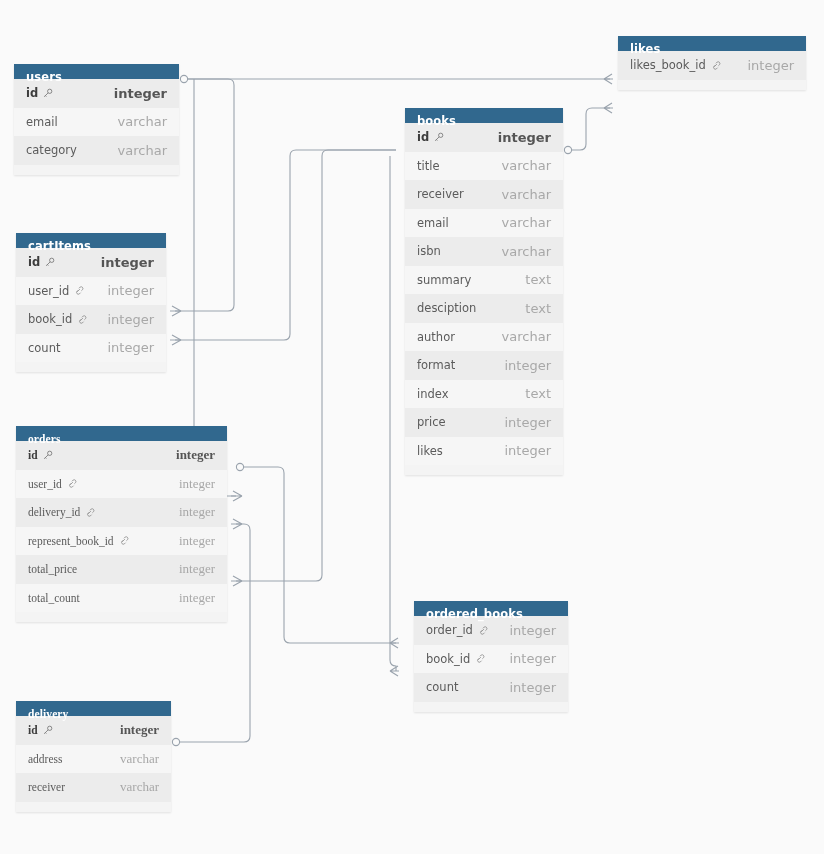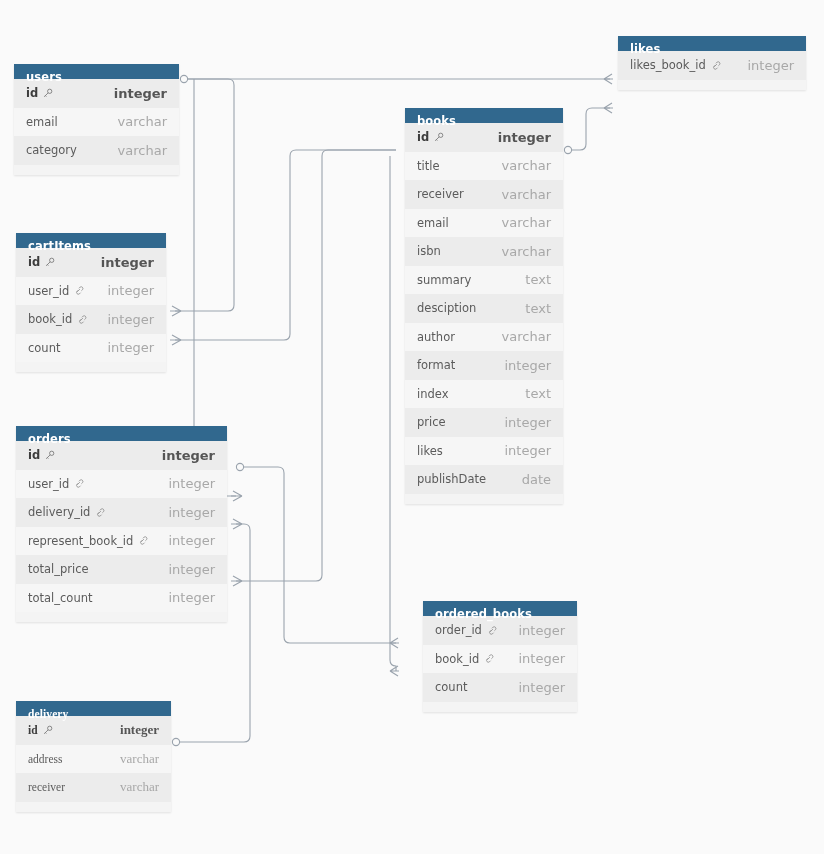--- a/index.html
+++ b/index.html
@@ -170,21 +170,21 @@
           <span class="ftype">integer</span>
         </div>
         <div class="row">
           <span class="fname">
             <span>count</span>
           </span>
           <span class="ftype">integer</span>
         </div>
         <div class="tbl-pad"></div>
       </div>
-      <div class="table" style="left: 16px; top: 426px; width: 211px;">
+      <div class="table" style="left: 16px; top: 426px; width: 211px; font-family: Liberation Serif, serif;">
         <div class="tbl-header">orders</div>
         <div class="row pk">
           <span class="fname">
             <span>id</span>
             <span class="icon">
               <svg width="11" height="11" viewBox="0 0 16 16">
                 <g fill="none" stroke="#4a4a4a" stroke-width="1.2">
                   <circle cx="11.2" cy="4.8" r="3.1"></circle>
                   <path d="M8.9 7.1 L3.2 12.8"></path>
                   <path d="M4.9 11.1 L6.3 12.5"></path>
@@ -360,29 +360,23 @@
             <span>price</span>
           </span>
           <span class="ftype">integer</span>
         </div>
         <div class="row">
           <span class="fname">
             <span>likes</span>
           </span>
           <span class="ftype">integer</span>
         </div>
-        <div class="row">
-          <span class="fname">
-            <span>publishDate</span>
-          </span>
-          <span class="ftype">date</span>
-        </div>
-        <div class="tbl-pad"></div>
-      </div>
-      <div class="table" style="left: 423px; top: 601px; width: 154px;">
+        <div class="tbl-pad"></div>
+      </div>
+      <div class="table" style="left: 414px; top: 601px; width: 154px;">
         <div class="tbl-header">ordered_books</div>
         <div class="row">
           <span class="fname">
             <span>order_id</span>
             <span class="icon">
               <svg width="11" height="11" viewBox="0 0 16 16">
                 <g fill="none" stroke="#6a6a6a" stroke-width="1.2" stroke-linecap="round">
                   <path d="M6.4 9.6 L9.6 6.4"></path>
                   <path d="M9.0 4.4 L10.4 3.0 a2.6 2.6 0 0 1 3.6 3.6 L12.6 8.0"></path>
                   <path d="M7.0 8.0 L5.6 9.4 a2.6 2.6 0 0 0 3.6 3.6 L10.6 11.6"></path>

